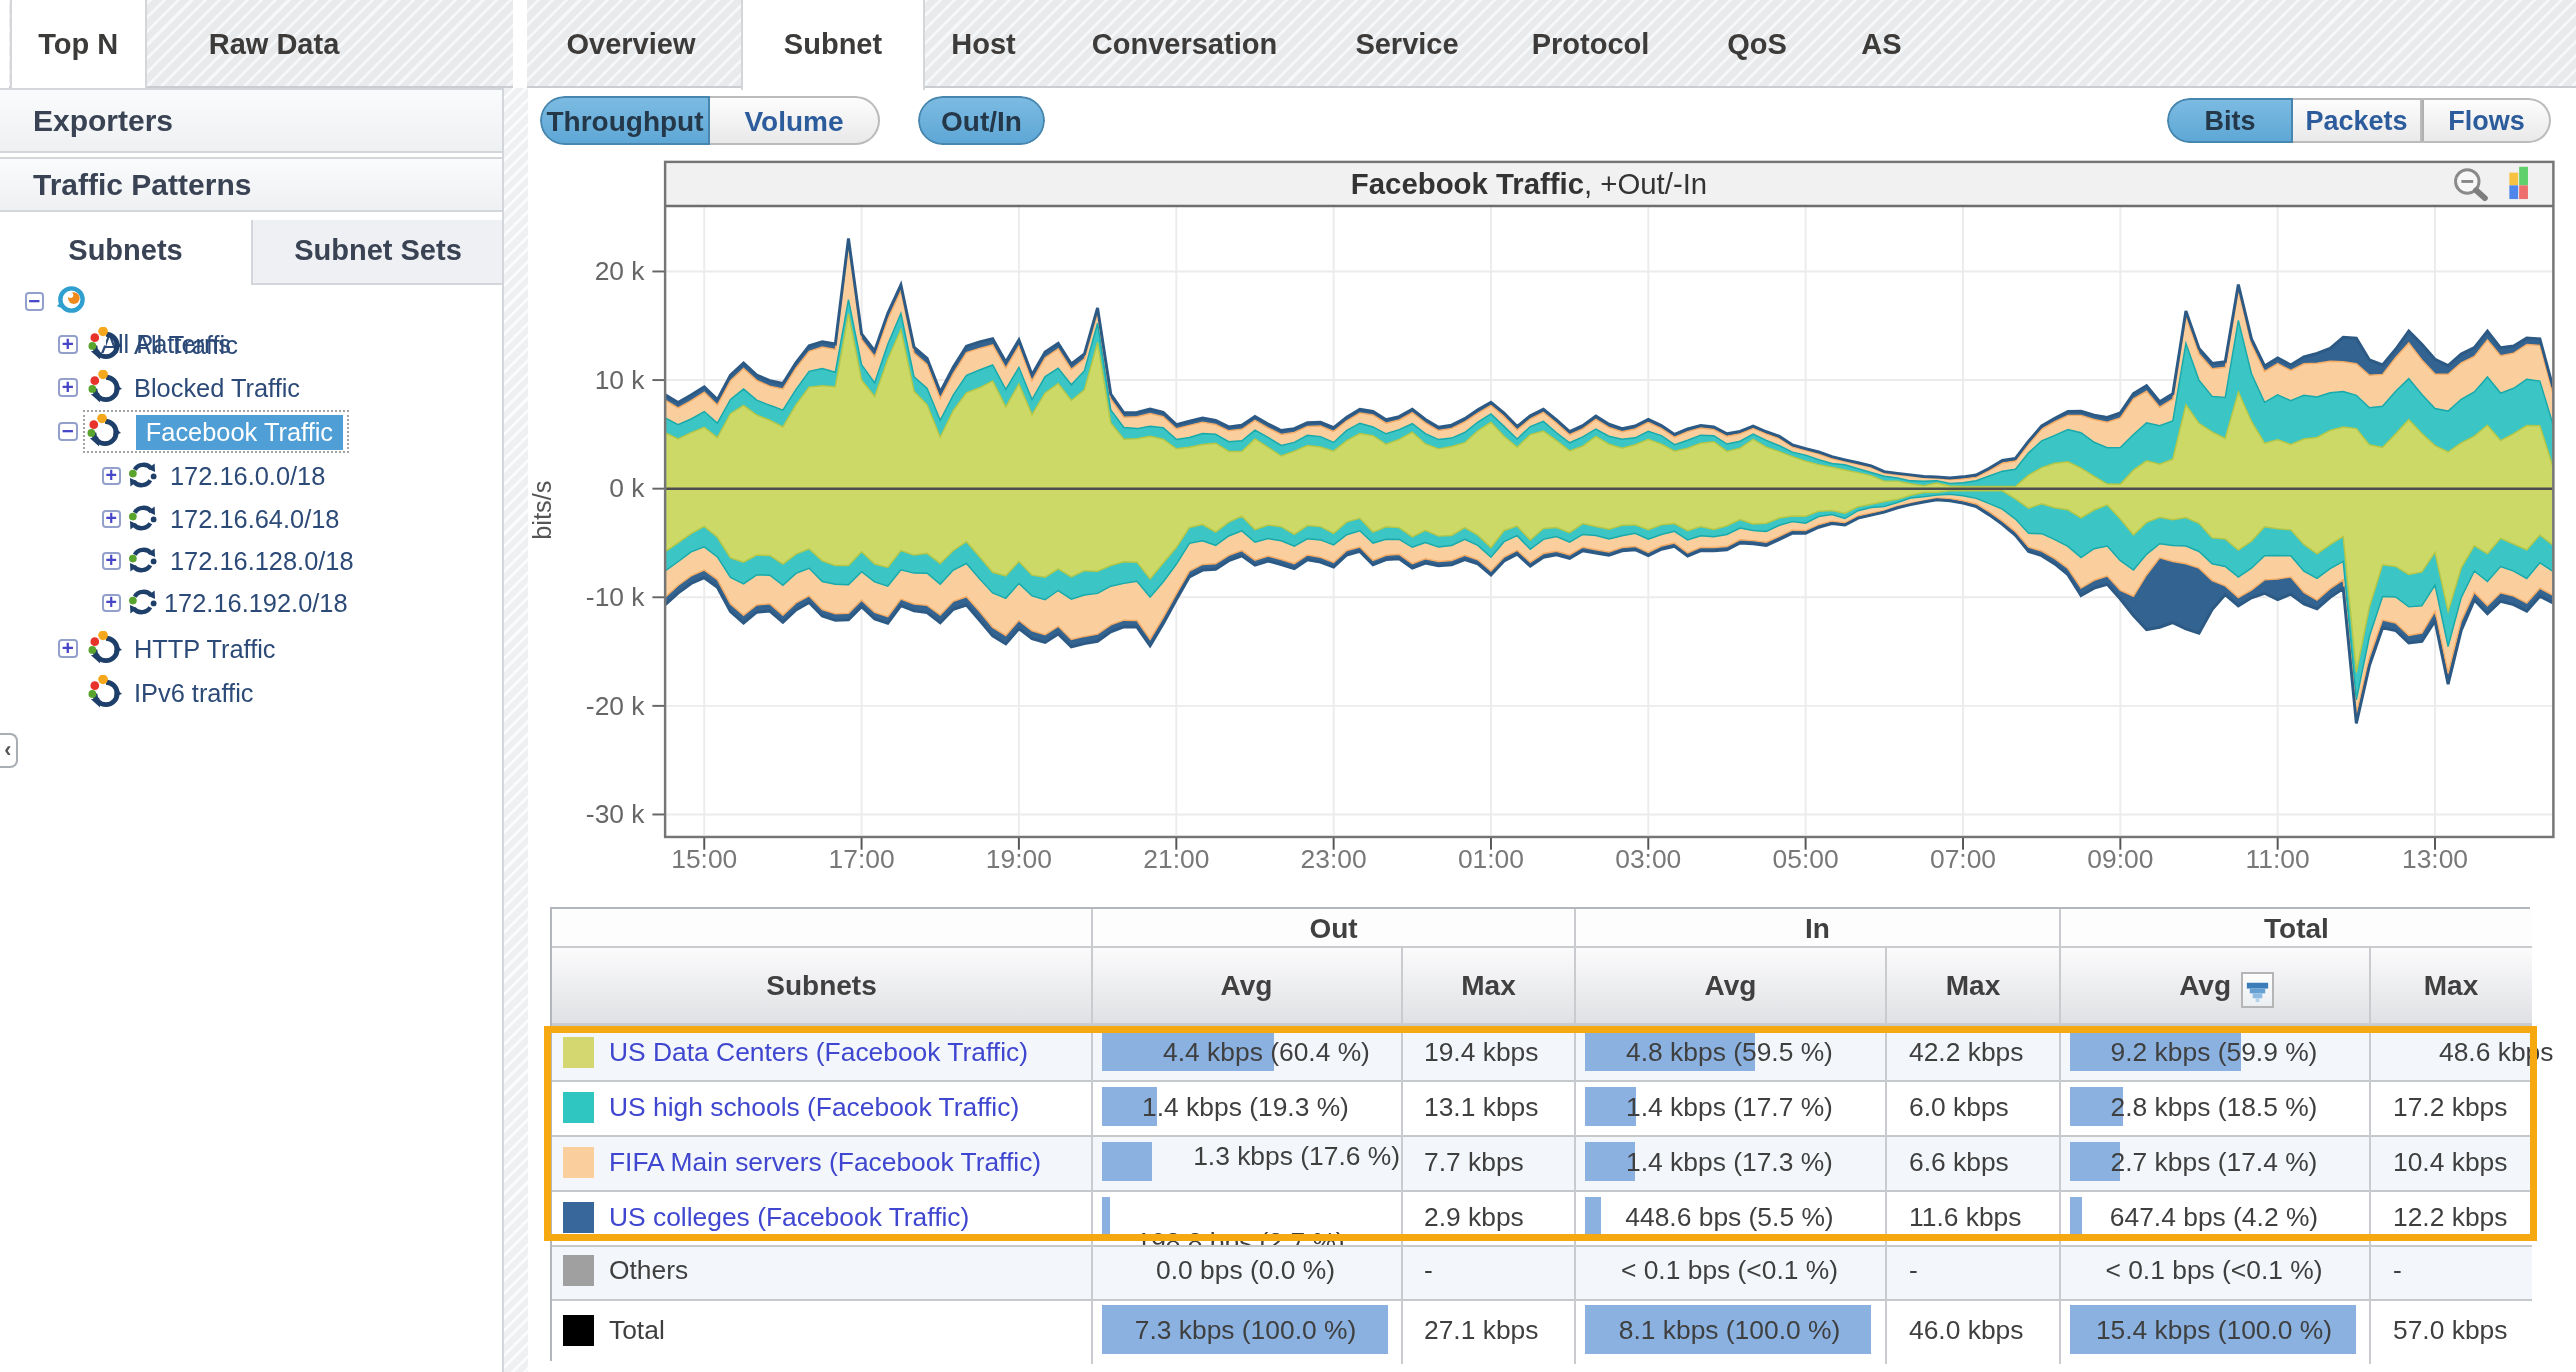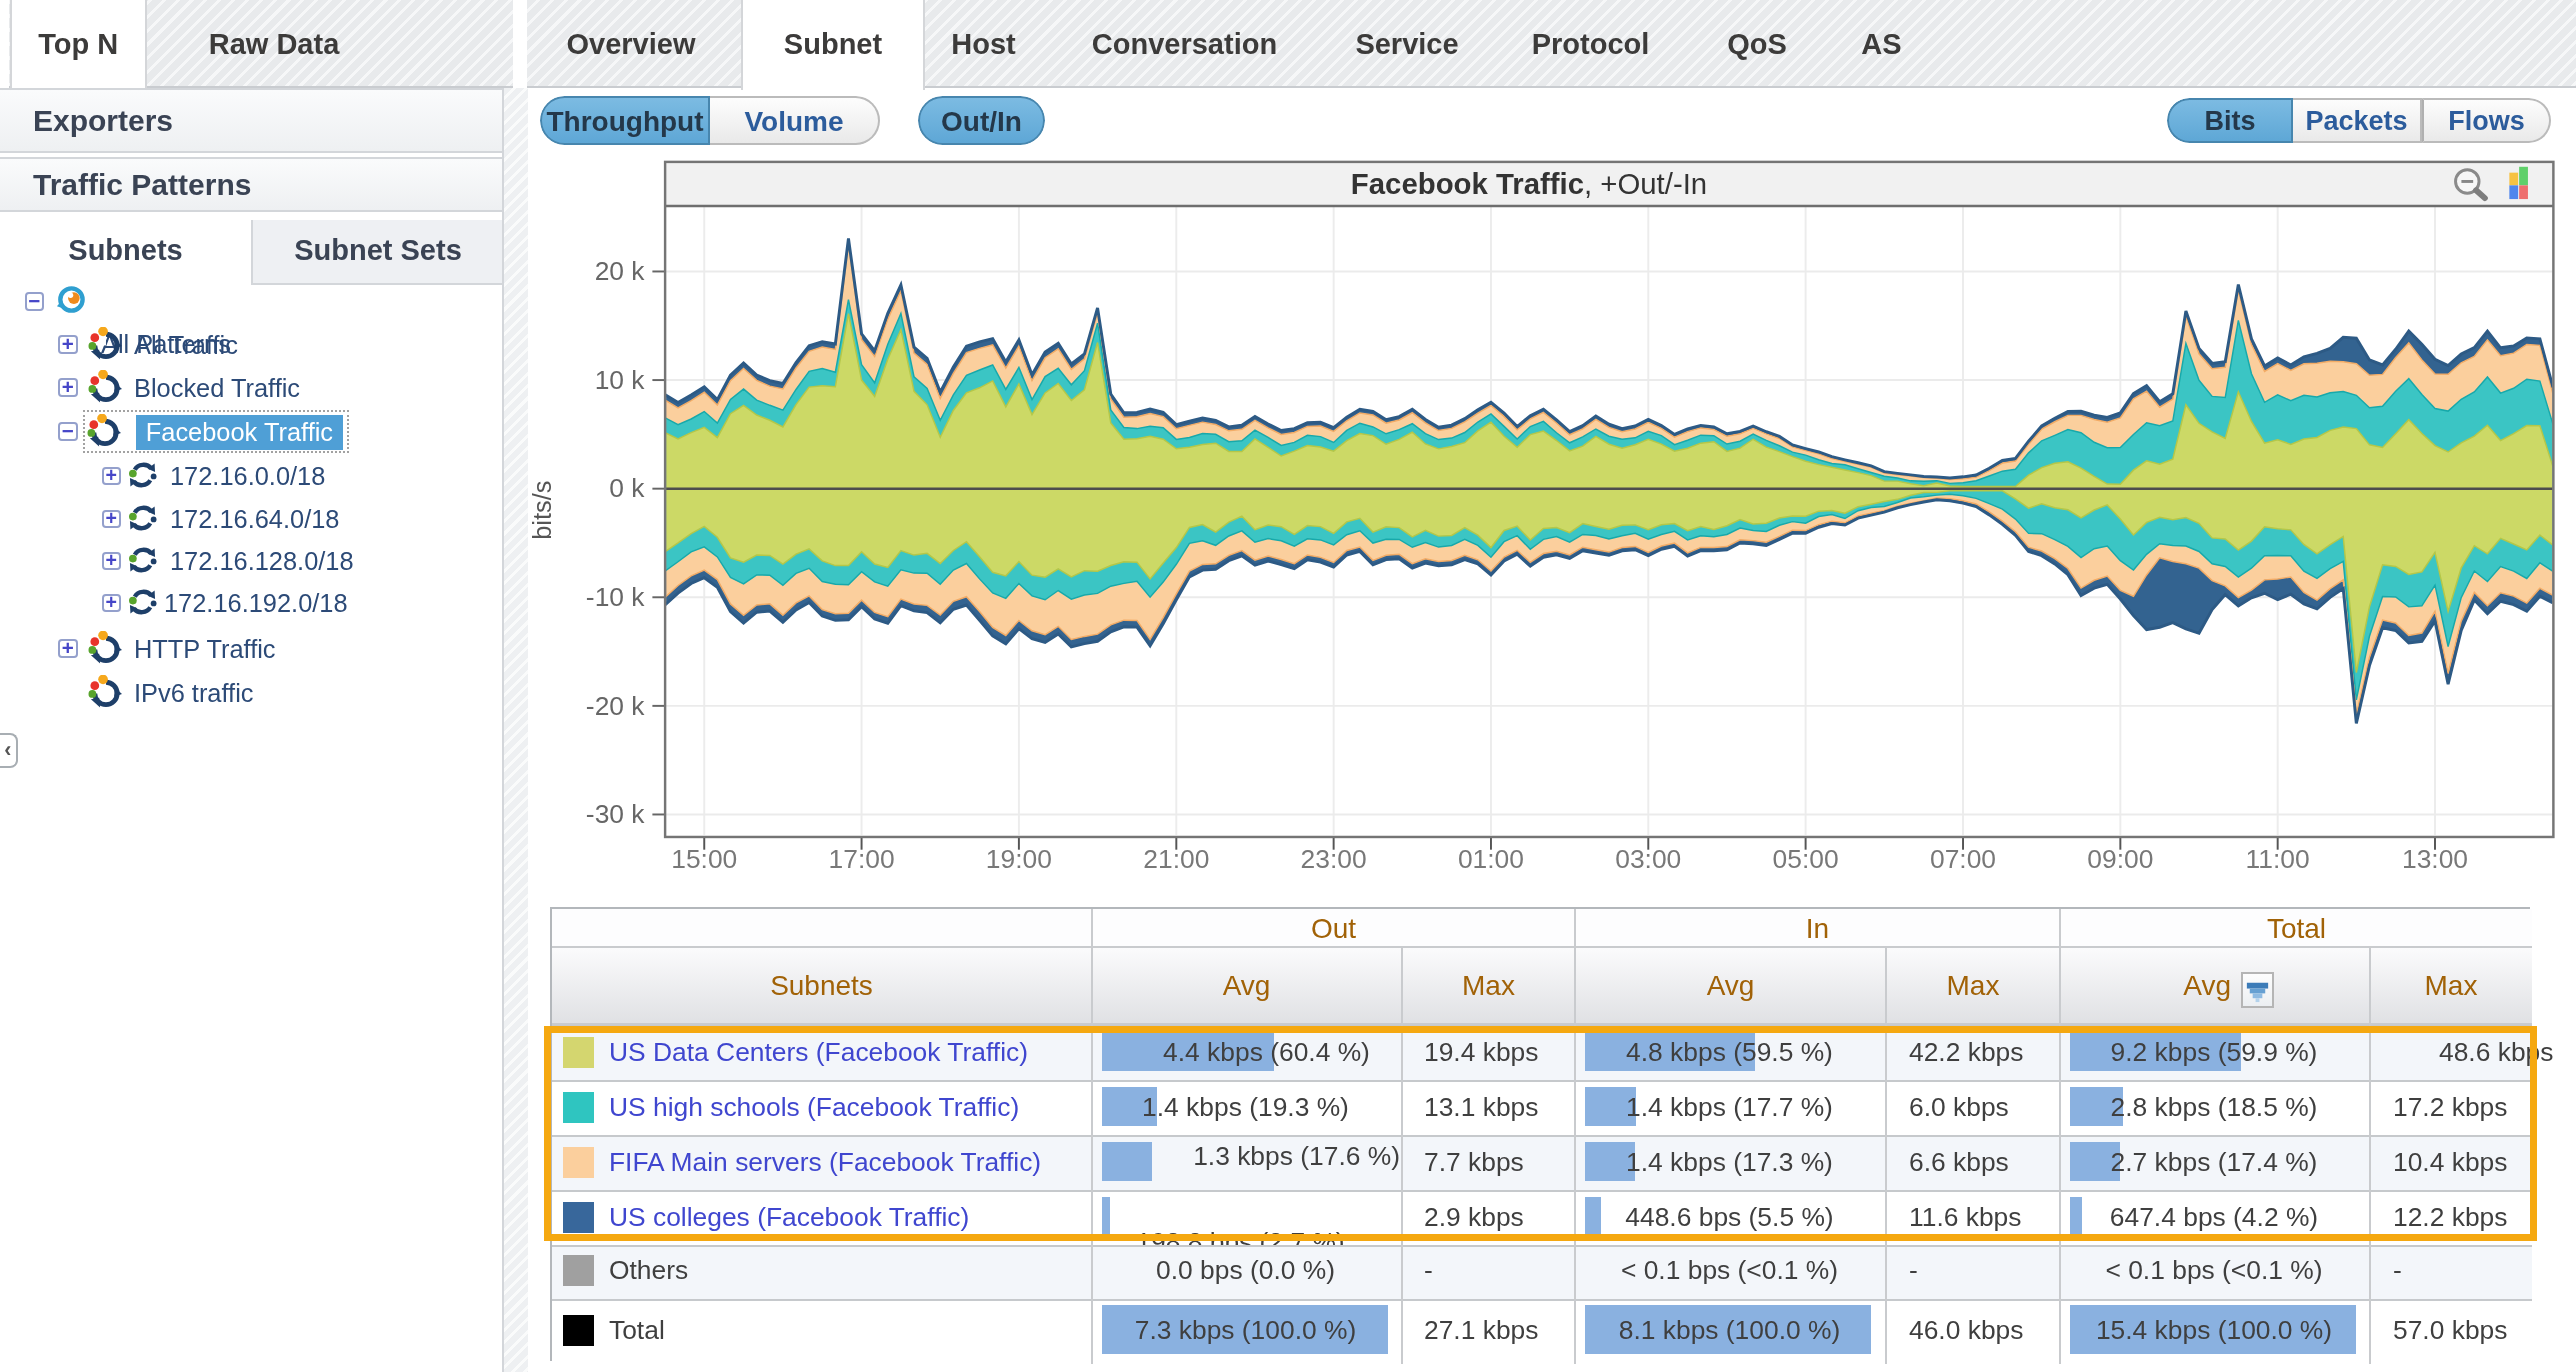--- a/index.html
+++ b/index.html
@@ -34,21 +34,21 @@
 #collapse{left:0px;top:733px;width:17.6px;height:35px;background:#fff;border:2px solid #a8aeb3;
  border-left:none;border-radius:0 7.8px 7.8px 0;color:#555;font-size:21.5px;font-weight:bold;
  text-align:center;line-height:31px;}
 
 .pill{position:absolute;top:96px;height:49px;border-radius:25.4px;overflow:hidden;font-weight:bold;font-size:28px;}
 .seg{position:absolute;top:0;height:49px;text-align:center;line-height:47px;}
 .segblue{background:linear-gradient(#7cbbe2,#5ea7d6);color:#24384a;border:2px solid #4786ae;}
 .seglight{background:linear-gradient(#fdfdfd,#e9e9e9);color:#2c5c9c;border:2px solid #bbbbbb;}
 
 .cell{position:absolute;overflow:hidden;}
-.hdrtxt{font-weight:normal;color:#a16207;font-size:28px;}
+.hdrtxt{font-weight:bold;color:#404040;font-size:28px;}
 .bar{position:absolute;background:#8ab1e0;}
 .ctext{position:absolute;font-size:26.4px;color:#3f3f3f;white-space:nowrap;}
 a.lnk{color:#3f46cf;text-decoration:none;}
 </style></head><body>
 <div id="page">
 <div id="topbar" class="abs">
 <div style="position:absolute;left:0;top:0;width:8.8px;height:88px;background:#fff;"></div>
 <div class="tab active" style="left:9.8px;width:137px;">Top N</div>
 <div class="tab" style="left:176px;width:196px;">Raw Data</div>
 <div class="tab" style="left:548px;width:166px;">Overview</div>

